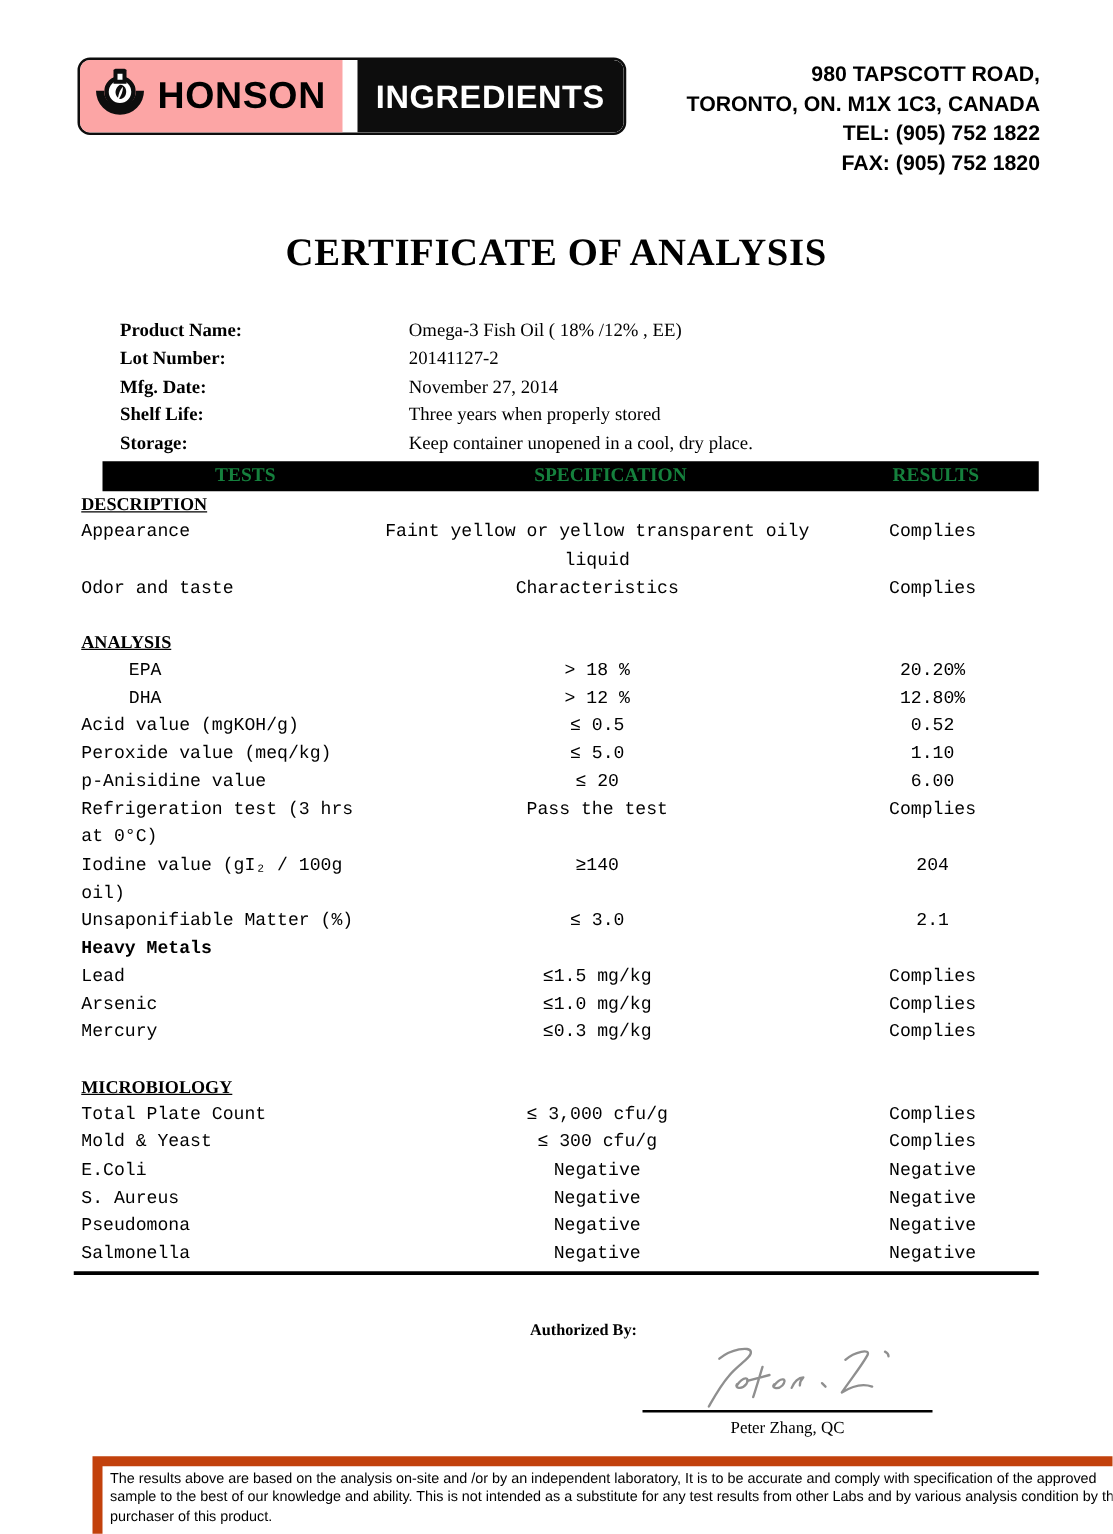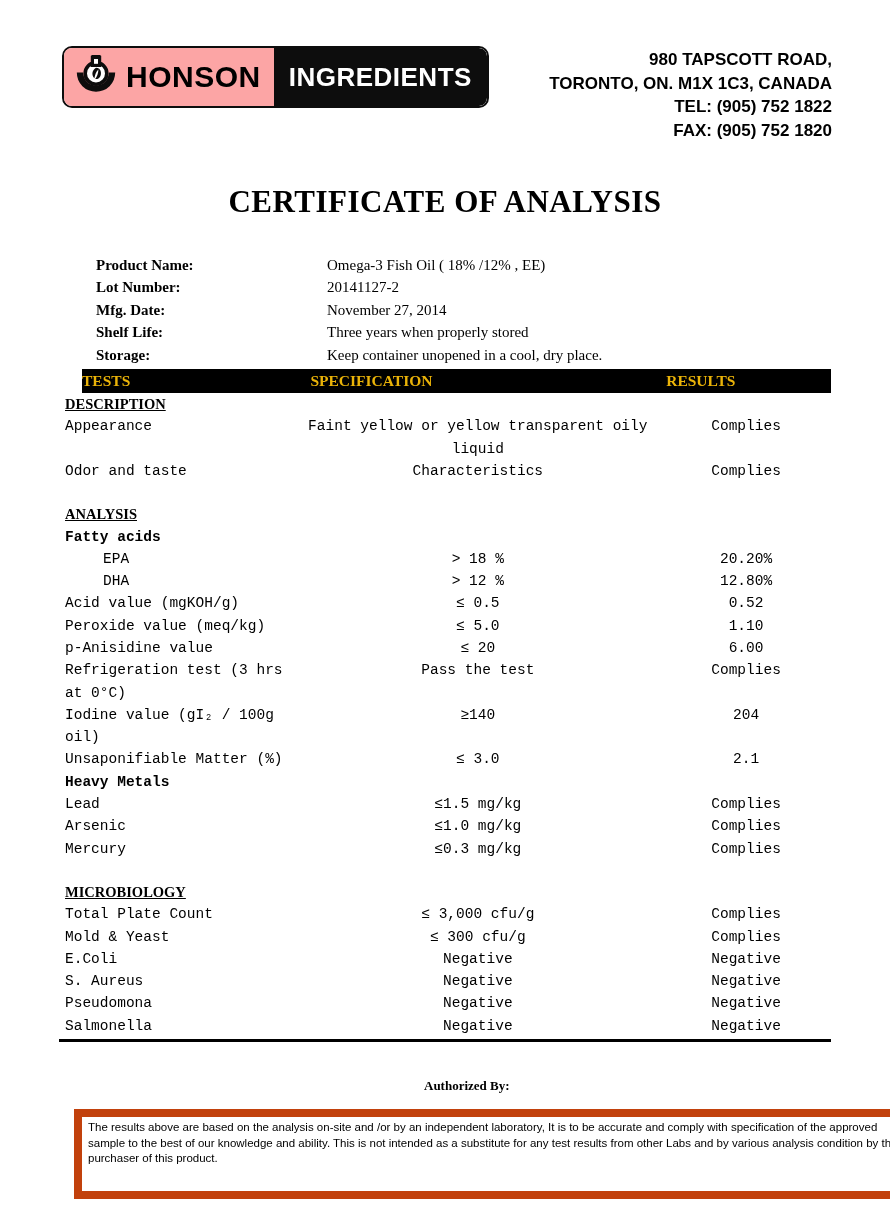--- a/index.html
+++ b/index.html
@@ -11,34 +11,34 @@
     position:relative;
     overflow:hidden;
   }
   .page { width:890px; height:1227px; position:relative; }
 
   
   .header { display:flex; justify-content:space-between; align-items:flex-start; padding:46px 58px 0 62px; }
   .logo { display:flex; align-items:stretch; height:62px; border:2px solid #0d0d0d; border-radius:10px; overflow:hidden; background:#fff; }
   .logo-left { background:#fca5a5; display:flex; align-items:center; gap:6px; padding:0 13px 0 8px; }
   .logo-brand { font-family:"Liberation Sans", sans-serif; font-weight:900; font-size:30px; letter-spacing:.5px; }
-  .logo-right { background:#0d0d0d; color:#fff; display:flex; align-items:center; padding:0 15px; font-family:"Liberation Sans", sans-serif; font-weight:900; font-size:26px; letter-spacing:.5px; border-radius:0 8px 8px 0; }
+  .logo-right { background:#0d0d0d; color:#fff; display:flex; align-items:center; padding:0 15px; font-family:"Liberation Sans", sans-serif; font-weight:900; font-size:26px; letter-spacing:.5px; border-radius:0 8px 8px 0;margin-left:12px; }
   .address { text-align:right; font-family:"Liberation Sans", sans-serif; font-weight:bold; font-size:17px; line-height:23.5px; padding-top:2px; }
 
   
   .title { text-align:center; margin-top:42px; font-size:31px; font-weight:bold; letter-spacing:.5px; }
 
   
   .info { margin:34px 0 0 64px; font-size:15px; }
   .info-row { display:flex; line-height:22.4px;margin-left:32px; }
   .info-label { width:231px; font-weight:bold; }
 
   
   .coa { width:772px; margin:3px 0 0 59px; }
-  .thead { display:grid; grid-template-columns:30.5% 47.5% 22%; background:#000; color:#eab308; height:24px; align-items:center; font-weight:bold; font-size:15.5px; text-align:left;margin-left:23px; }
+  .thead { display:grid; grid-template-columns:30.5% 47.5% 22%; background:#000; color:#15803d; height:24px; align-items:center; font-weight:bold; font-size:15.5px; text-align:center;margin-left:23px; }
   .coa-body { border-bottom:3px solid #000; padding-bottom:2px; }
   .trow { display:grid; grid-template-columns:30.5% 47.5% 22%; line-height:22.3px; font-size:14.5px;font-family:Liberation Mono, monospace; }
   .c1 { padding-left:6px; text-align:left; }
   .c2, .c3 { text-align:center; }
   .sec { font-weight:bold; text-decoration:underline; font-size:14.5px; line-height:22.3px; padding-left:6px; }
   .sub { font-weight:bold; }
   .indent { padding-left:44px; }
   .gap { height:21px; }
 
   
@@ -123,25 +123,20 @@
       </div>
       <div class="trow">
         <span class="c1">Odor and taste</span>
         <span class="c2">Characteristics</span>
         <span class="c3">Complies</span>
       </div>
 
       <div class="gap"></div>
 
       <div class="sec">ANALYSIS</div>
-      <div class="trow">
-        <span class="c1 sub">Fatty acids</span>
-          <span class="c2"></span>
-          <span class="c3"></span>
-      </div>
 
       <div class="trow">
         <span class="c1 indent">EPA</span>
         <span class="c2">&gt; 18 %</span>
         <span class="c3">20.20%</span>
       </div>
       <div class="trow">
         <span class="c1 indent">DHA</span>
         <span class="c2">&gt; 12 %</span>
         <span class="c3">12.80%</span>
@@ -230,18 +225,34 @@
       <div class="trow">
         <span class="c1">Salmonella</span>
         <span class="c2">Negative</span>
         <span class="c3">Negative</span>
       </div>
 
     </div>
   </div>
 
   <div class="auth">Authorized By:</div>
+  <div class="sigwrap">
+    <svg class="signature" width="180" height="56" viewBox="0 0 190 60">
+      <g stroke="#8f8f8f" stroke-width="2" fill="none" stroke-linecap="round" stroke-linejoin="round">
+        <path d="M28,16 C38,8 54,5 55,10 C56,15 44,21 36,31 C29,39 23,50 19,57"></path>
+        <path d="M43,39 C49,30 55,32 51,38 C47,43 41,41 43,38"></path>
+        <path d="M65,23 C62,33 59,43 57,49 M52,35 L71,30"></path>
+        <path d="M75,39 C81,31 87,33 82,39 C78,43 72,41 75,38"></path>
+        <path d="M90,41 C92,36 96,32 100,32 C98,34 97,37 97,39"></path>
+        <path d="M116,37 L119,40"></path>
+        <path d="M136,17 C144,10 158,7 155,13 C150,22 142,32 133,45 C141,40 151,37 159,40"></path>
+        <path d="M170,10 C172,11 173,13 173,14"></path>
+      </g>
+    </svg>
+    <div class="sig-line"></div>
+    <div class="sig-name">Peter Zhang, QC</div>
+  </div>
 
   <div class="footer-box">
     <span>The results above are based on the analysis on-site and /or by an independent  laboratory,  It  is to be accurate and comply with specification of the approved sample  to the best of our knowledge and ability.  This is not intended as a substitute for any test results from other Labs and by various analysis condition by the purchaser of this product.</span>
   </div>
 
 </div>
 
 </body></html>

